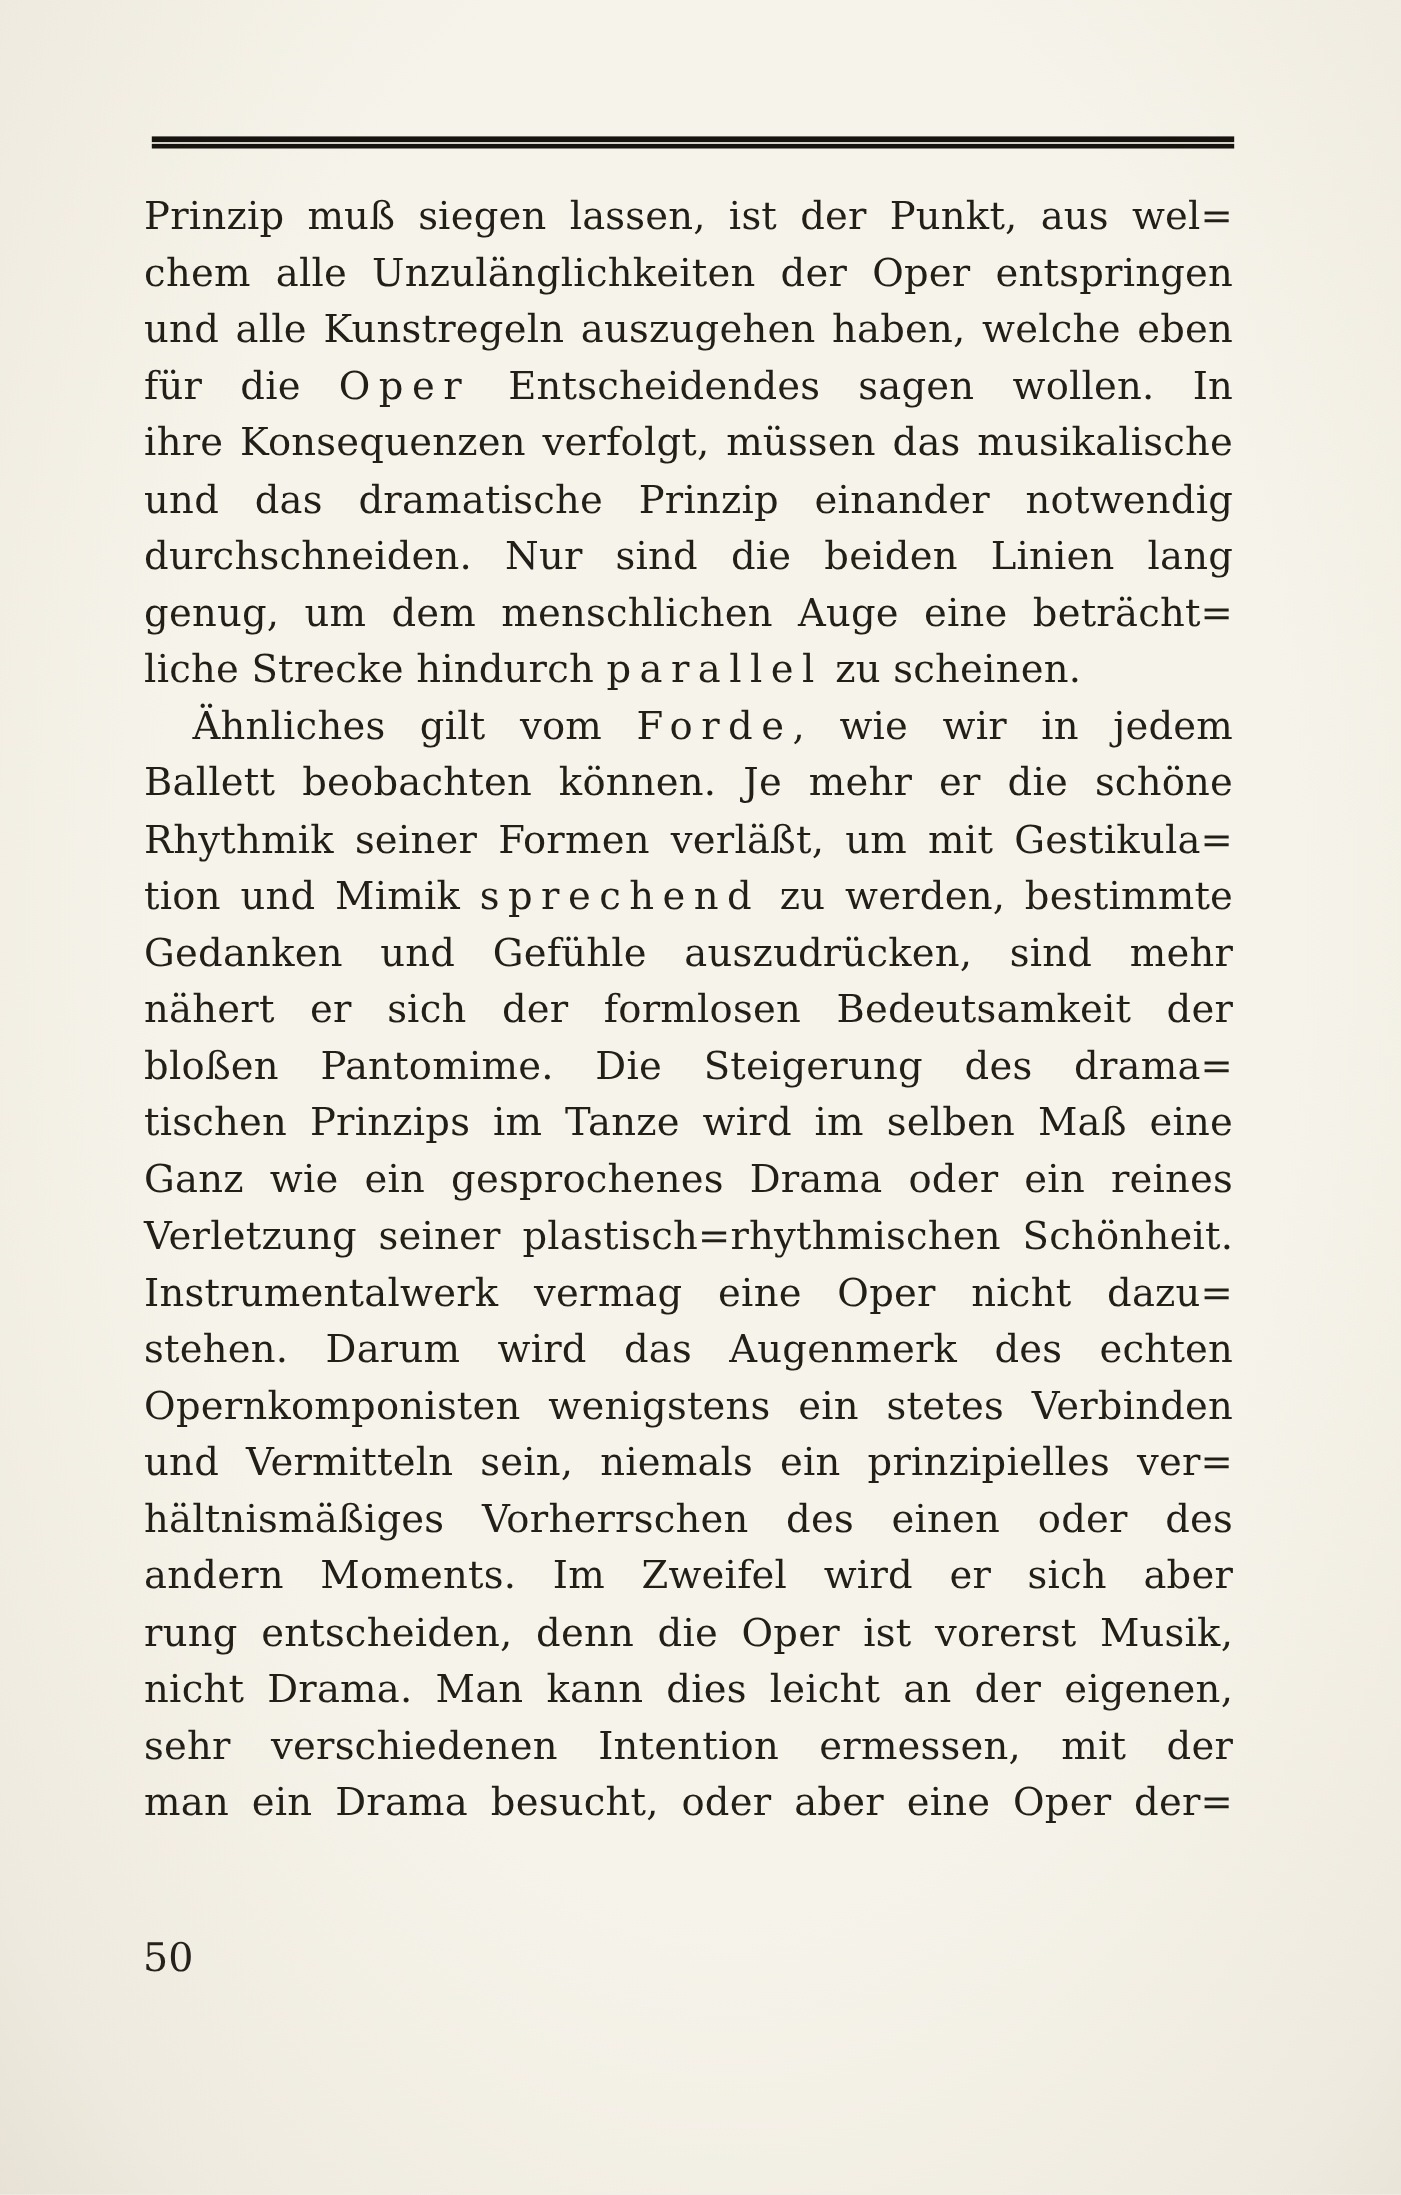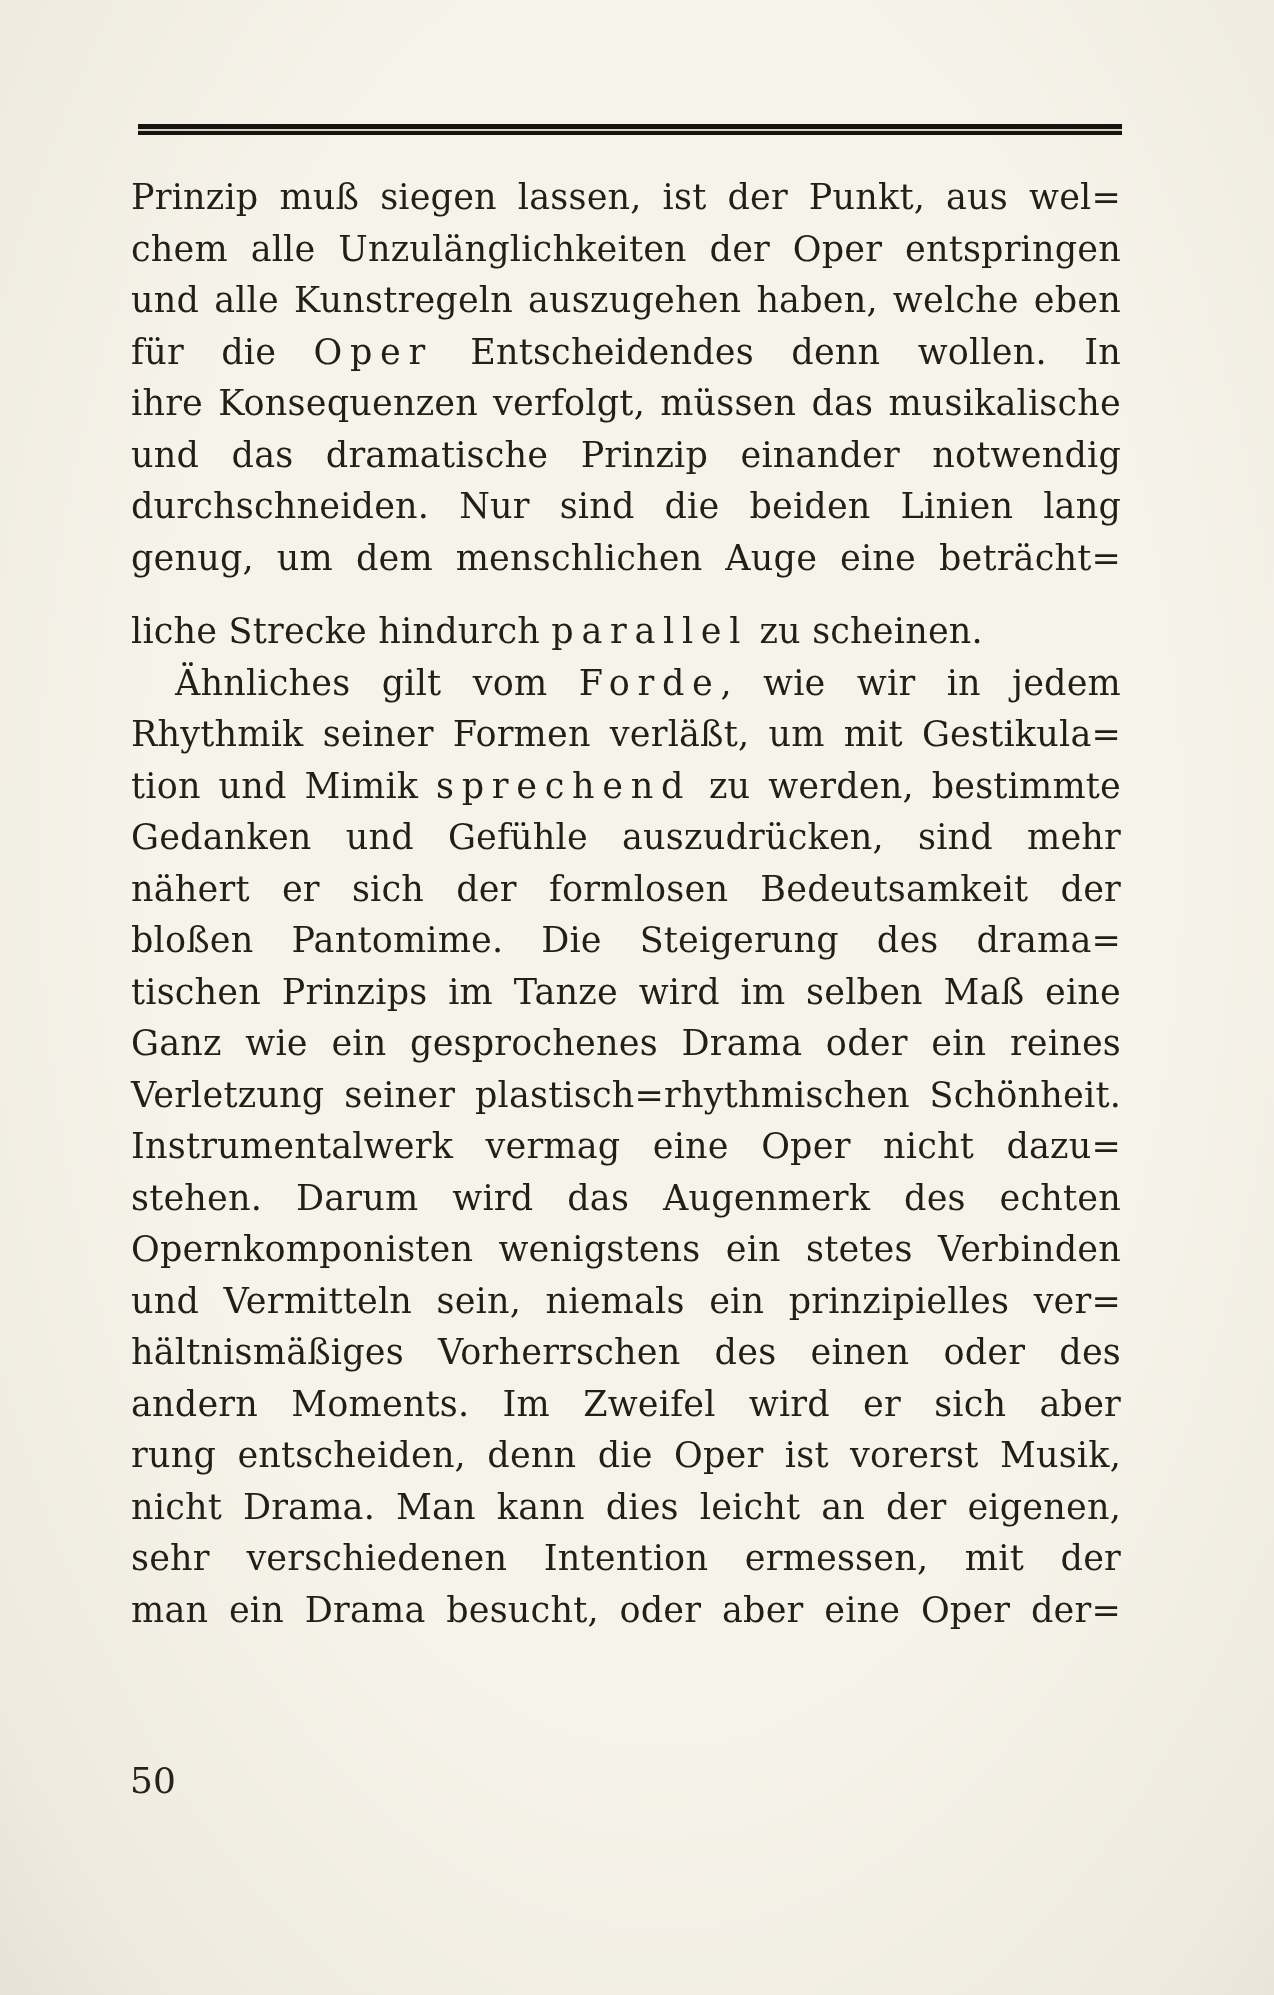--- a/index.html
+++ b/index.html
@@ -41,21 +41,20 @@
     line-height: 51.5px;
     letter-spacing: 0.2px;
   }
   .line {
     text-align: justify;
     text-align-last: justify;
     white-space: normal;
   }
   .line.no-justify {
     text-align-last: left;
-    margin-top: 22px;
   }
   .line.indent {
     text-indent: 44px;
   }
   .spaced {
     letter-spacing: 0.22em;
   }
   .page-number {
     position: absolute;
     left: 130px;
@@ -66,27 +65,28 @@
 </style>
 </head>
 <body>
 
 <div class="scan-page">
   <div class="top-rule"></div>
   <div class="text-block">
       <div class="line"><span>Prinzip muß siegen lassen, ist der Punkt, aus wel=</span></div>
       <div class="line"><span>chem alle Unzulänglichkeiten der Oper entspringen</span></div>
       <div class="line"><span>und alle Kunstregeln auszugehen haben, welche eben</span></div>
-      <div class="line"><span>für die </span><span class="spaced">Oper</span><span> Entscheidendes denn wollen. In</span></div>
+      <div class="line"><span>für die </span><span class="spaced">Oper</span><span> Entscheidendes sagen wollen. In</span></div>
       <div class="line"><span>ihre Konsequenzen verfolgt, müssen das musikalische</span></div>
       <div class="line"><span>und das dramatische Prinzip einander notwendig</span></div>
       <div class="line"><span>durchschneiden. Nur sind die beiden Linien lang</span></div>
       <div class="line"><span>genug, um dem menschlichen Auge eine beträcht=</span></div>
       <div class="line no-justify"><span>liche Strecke hindurch </span><span class="spaced">parallel</span><span> zu scheinen.</span></div>
       <div class="line indent"><span>Ähnliches gilt vom </span><span class="spaced">Forde</span><span>, wie wir in jedem</span></div>
+      <div class="line"><span>Ballett beobachten können. Je mehr er die schöne</span></div>
       <div class="line"><span>Rhythmik seiner Formen verläßt, um mit Gestikula=</span></div>
       <div class="line"><span>tion und Mimik </span><span class="spaced">sprechend</span><span> zu werden, bestimmte</span></div>
       <div class="line"><span>Gedanken und Gefühle auszudrücken, sind mehr</span></div>
       <div class="line"><span>nähert er sich der formlosen Bedeutsamkeit der</span></div>
       <div class="line"><span>bloßen Pantomime. Die Steigerung des drama=</span></div>
       <div class="line"><span>tischen Prinzips im Tanze wird im selben Maß eine</span></div>
       <div class="line"><span>Ganz wie ein gesprochenes Drama oder ein reines</span></div>
       <div class="line"><span>Verletzung seiner plastisch=rhythmischen Schönheit.</span></div>
       <div class="line"><span>Instrumentalwerk vermag eine Oper nicht dazu=</span></div>
       <div class="line"><span>stehen. Darum wird das Augenmerk des echten</span></div>

